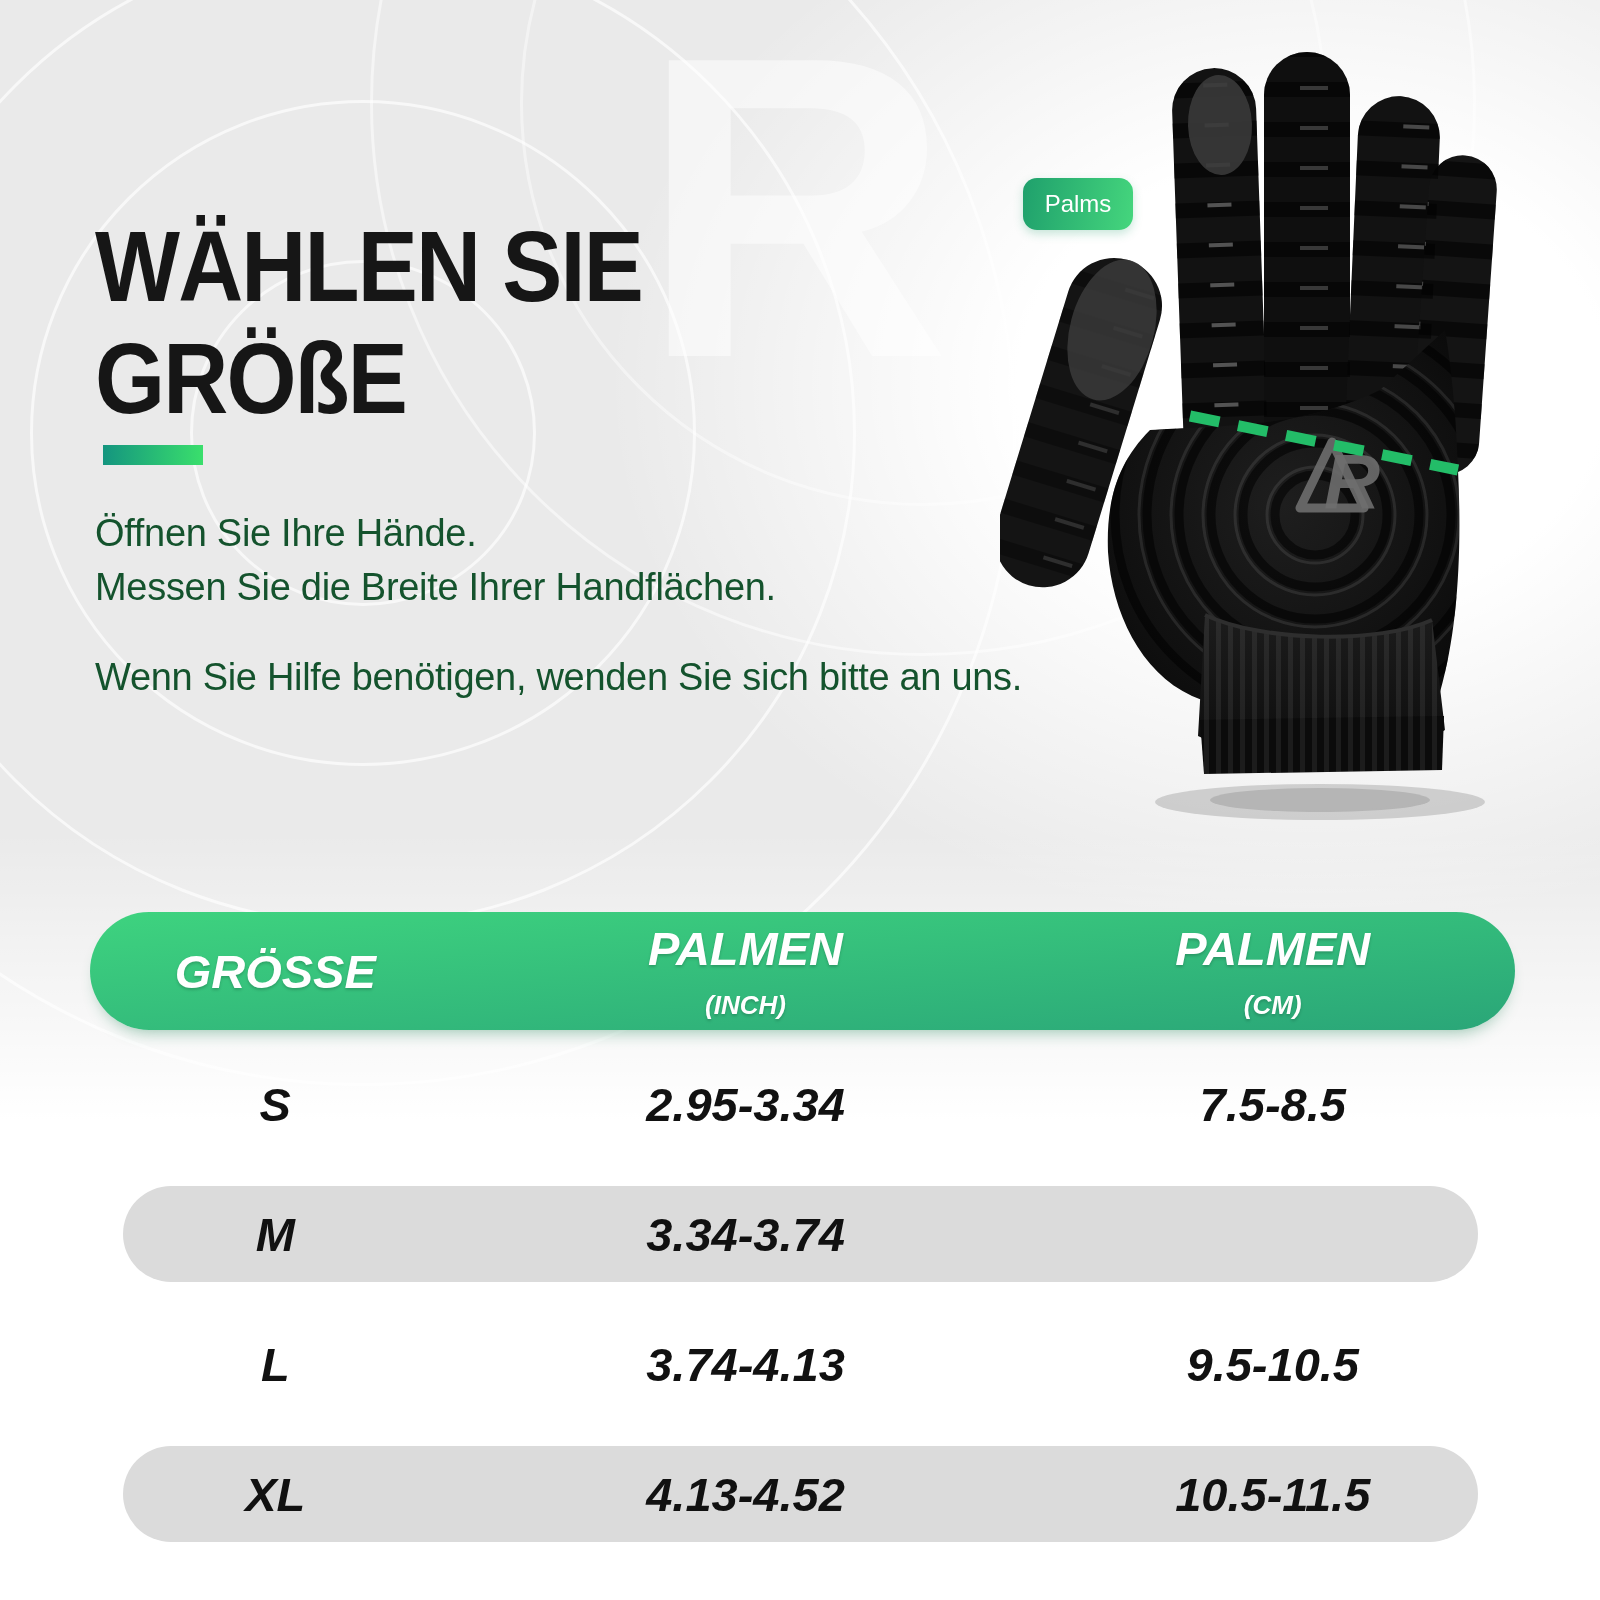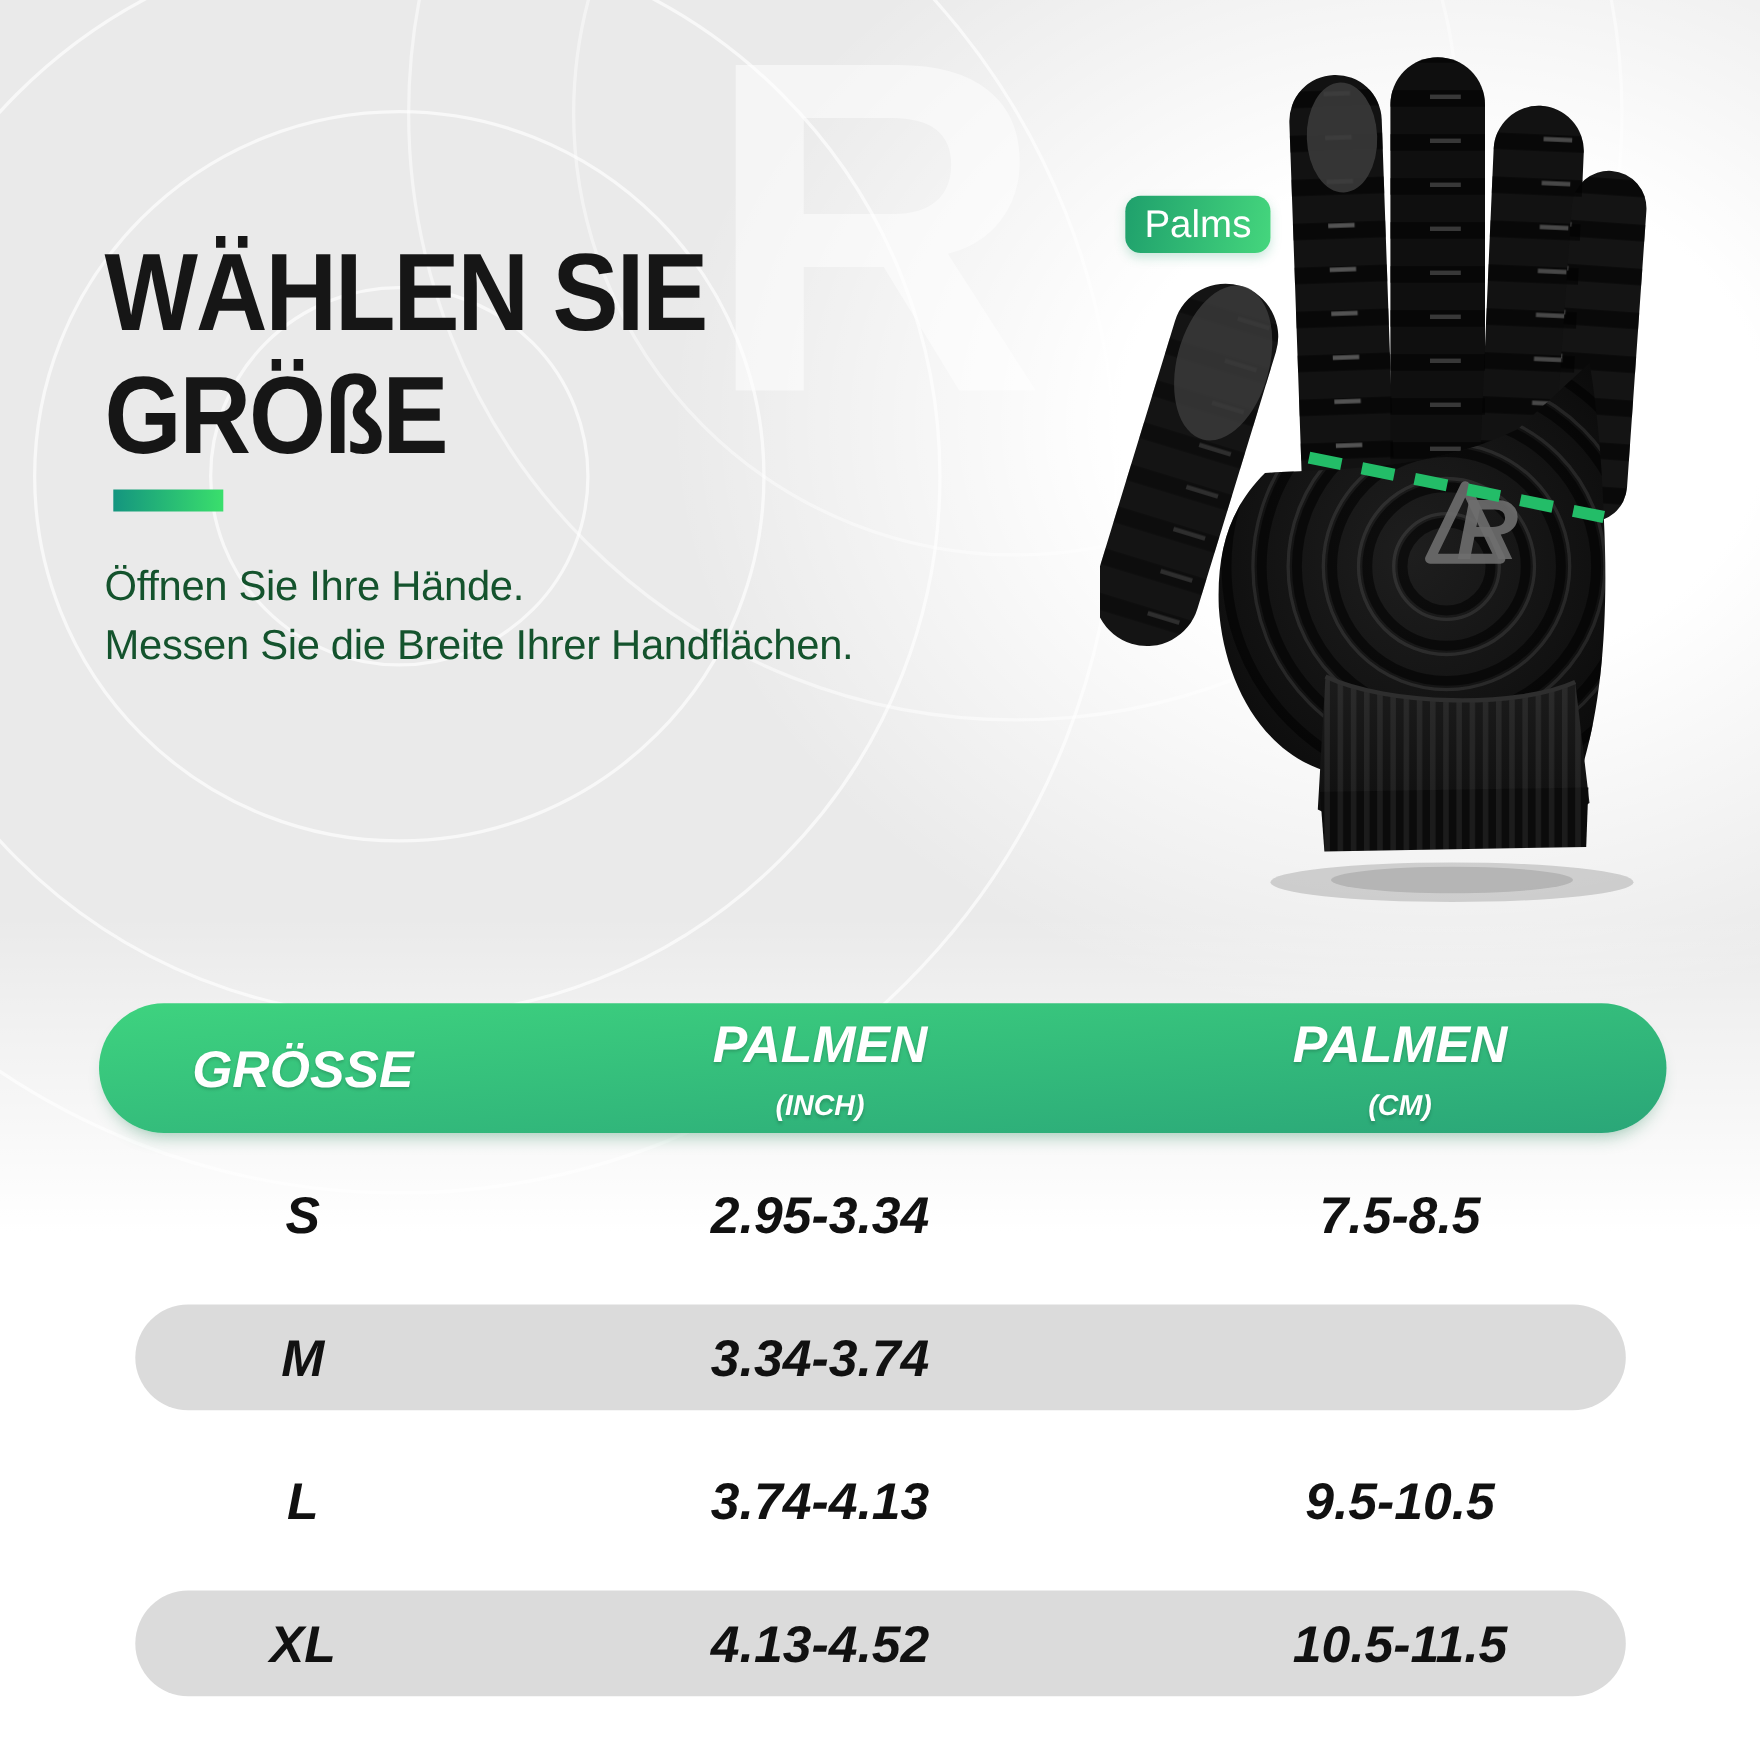--- a/index.html
+++ b/index.html
@@ -26,23 +26,23 @@
   }
   .accent-bar{
     position:absolute; left:103px; top:445px; width:100px; height:20px;
     background:linear-gradient(90deg,#14957f 0%, #3adf6c 100%);
   }
   
   .intro{position:absolute; left:95px; top:506px; color:#14532d; font-size:38px; line-height:54px; letter-spacing:-.3px; white-space:nowrap;}
   .intro .p2{margin-top:36px;}
   
   .palms-badge{
-    position:absolute; left:1023px; top:178px; width:132px; height:52px;
+    position:absolute; left:1023px; top:178px; width:110px; height:52px;
     border-radius:14px; background:linear-gradient(100deg,#1fa06c 0%, #45d67d 100%);
-    color:#fff; font-size:35px; display:flex; align-items:center; justify-content:center;
+    color:#fff; font-size:24px; display:flex; align-items:center; justify-content:center;
     box-shadow:0 4px 10px rgba(40,160,110,.25);
   }
   
   .glove-wrap{position:absolute; left:1000px; top:30px; width:520px; height:830px;}
   
   .size-table{position:absolute; left:90px; top:912px; width:1425px;}
   .thead{
     height:118px; border-radius:60px;
     background:linear-gradient(175deg,#3ed37f 0%, #2aa678 100%);
     box-shadow:0 10px 16px -8px rgba(30,130,85,.45);
@@ -80,20 +80,21 @@
 
   <div class="heading">
     <div>WÄHLEN SIE</div>
     <div>GRÖßE</div>
   </div>
   <div class="accent-bar"></div>
 
   <div class="intro">
     <div>Öffnen Sie Ihre Hände.</div>
     <div>Messen Sie die Breite Ihrer Handflächen.</div>
+    <div class="p2">Wenn Sie Hilfe benötigen, wenden Sie sich bitte an uns.</div>
   </div>
 
   <div class="palms-badge">
     <span>Palms</span>
   </div>
 
   <div class="glove-wrap">
     <svg width="520" height="830" viewBox="0 0 520 830" xmlns="http://www.w3.org/2000/svg">
       <defs>
         <pattern id="bars" patternUnits="userSpaceOnUse" width="520" height="40">

